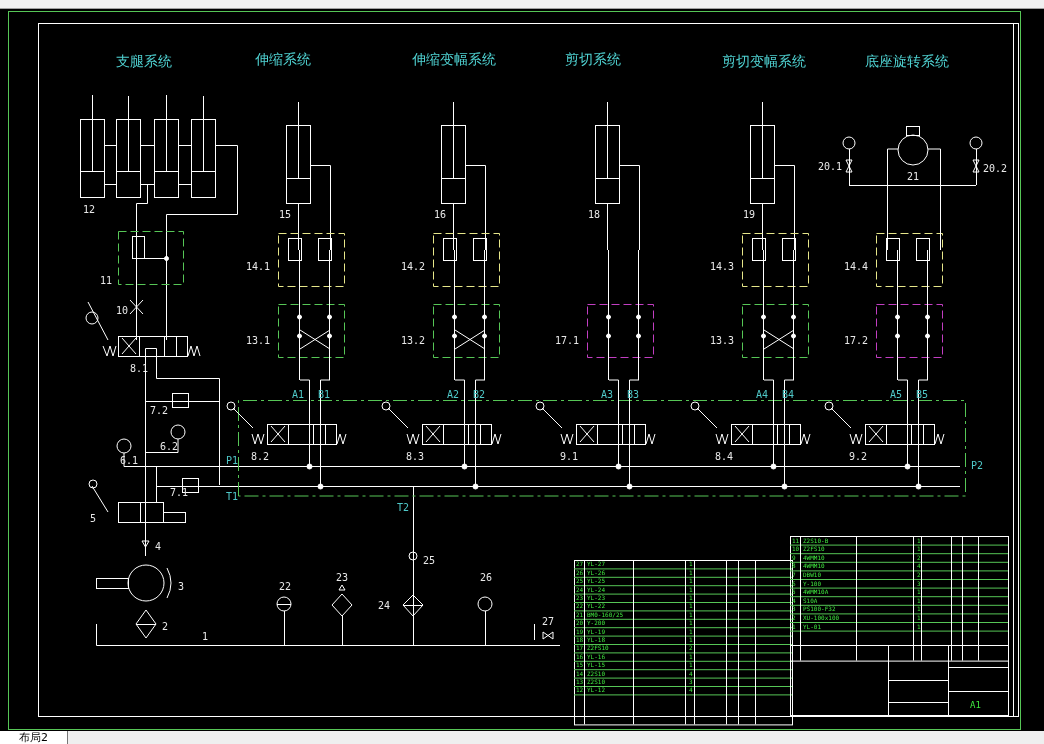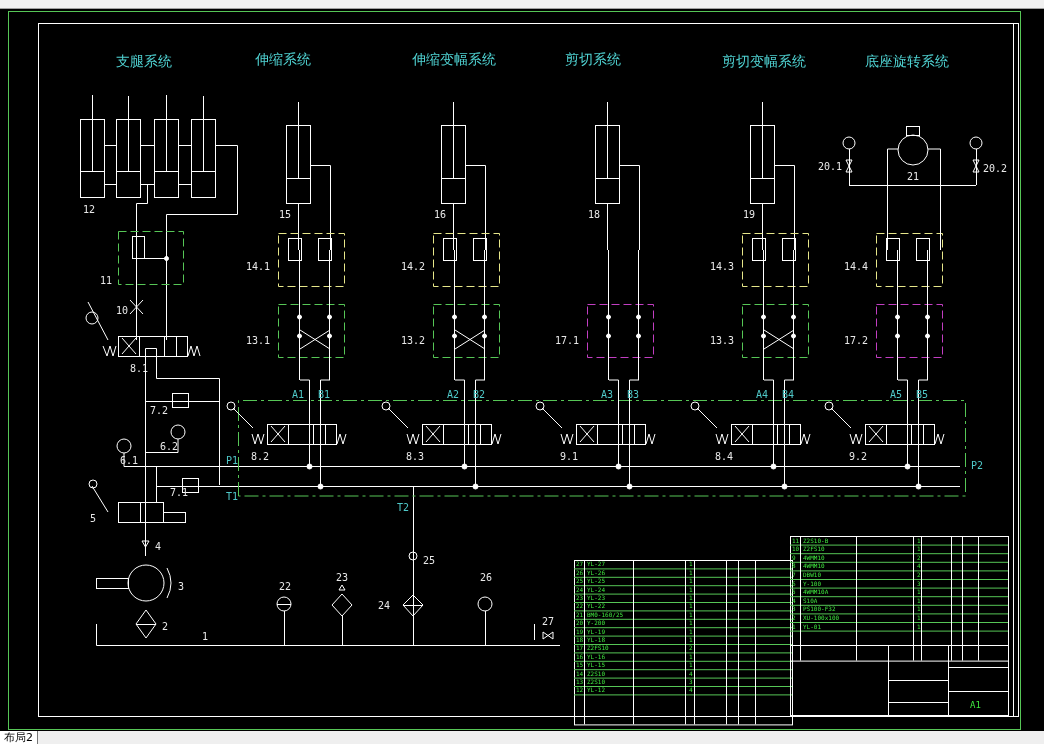--- a/index.html
+++ b/index.html
@@ -1,19 +1,19 @@
 <!DOCTYPE html>
 <html><head>
 <meta charset="utf-8">
 <style>
   html, body { margin:0; padding:0; }
   body { width:1044px; height:744px; background:#000; position:relative; overflow:hidden; font-family:"DejaVu Sans", sans-serif; }
   .topbar { position:absolute; left:0; top:0; width:1044px; height:8px; background:#f0f0f0; border-bottom:1px solid #a0a0a0; }
   .bottombar { position:absolute; left:0; top:731px; width:1044px; height:13px; background:#efefef; }
-  .tab { position:absolute; left:0; top:731px; height:13px; padding:0 4px; font-size:11px; line-height:13px; color:#000; background:#fff; border-right:1px solid #777; }
+  .tab { position:absolute; left:0; top:731px; height:13px; padding:0 19px; font-size:11px; line-height:13px; color:#000; background:#fff; border-right:1px solid #777; }
   svg#drawing { position:absolute; left:0; top:0; }
   .title { fill:#4fd2d2; font-size:14px; }
   .lbl { fill:#e8e8e8; font-size:10px; font-family:"DejaVu Sans Mono", monospace; }
   .port { fill:#4fc8c8; font-size:10px; font-family:"DejaVu Sans Mono", monospace; }
   .tbl { fill:#3ee83e; font-size:6px; font-family:"DejaVu Sans Mono", monospace; }
   .tblb { fill:#3ee83e; font-size:9px; font-family:"DejaVu Sans Mono", monospace; }
 </style>
 </head>
 <body>
 

